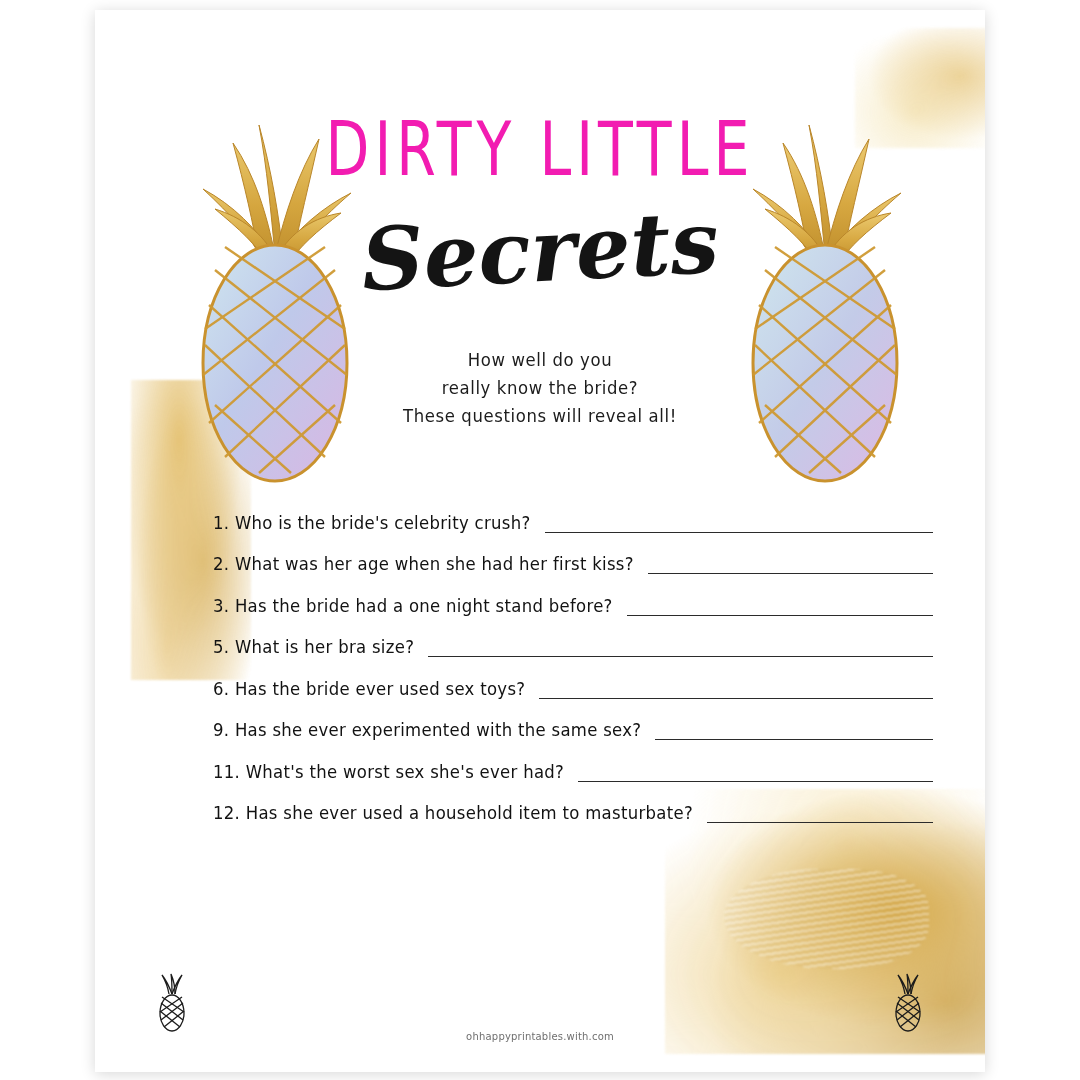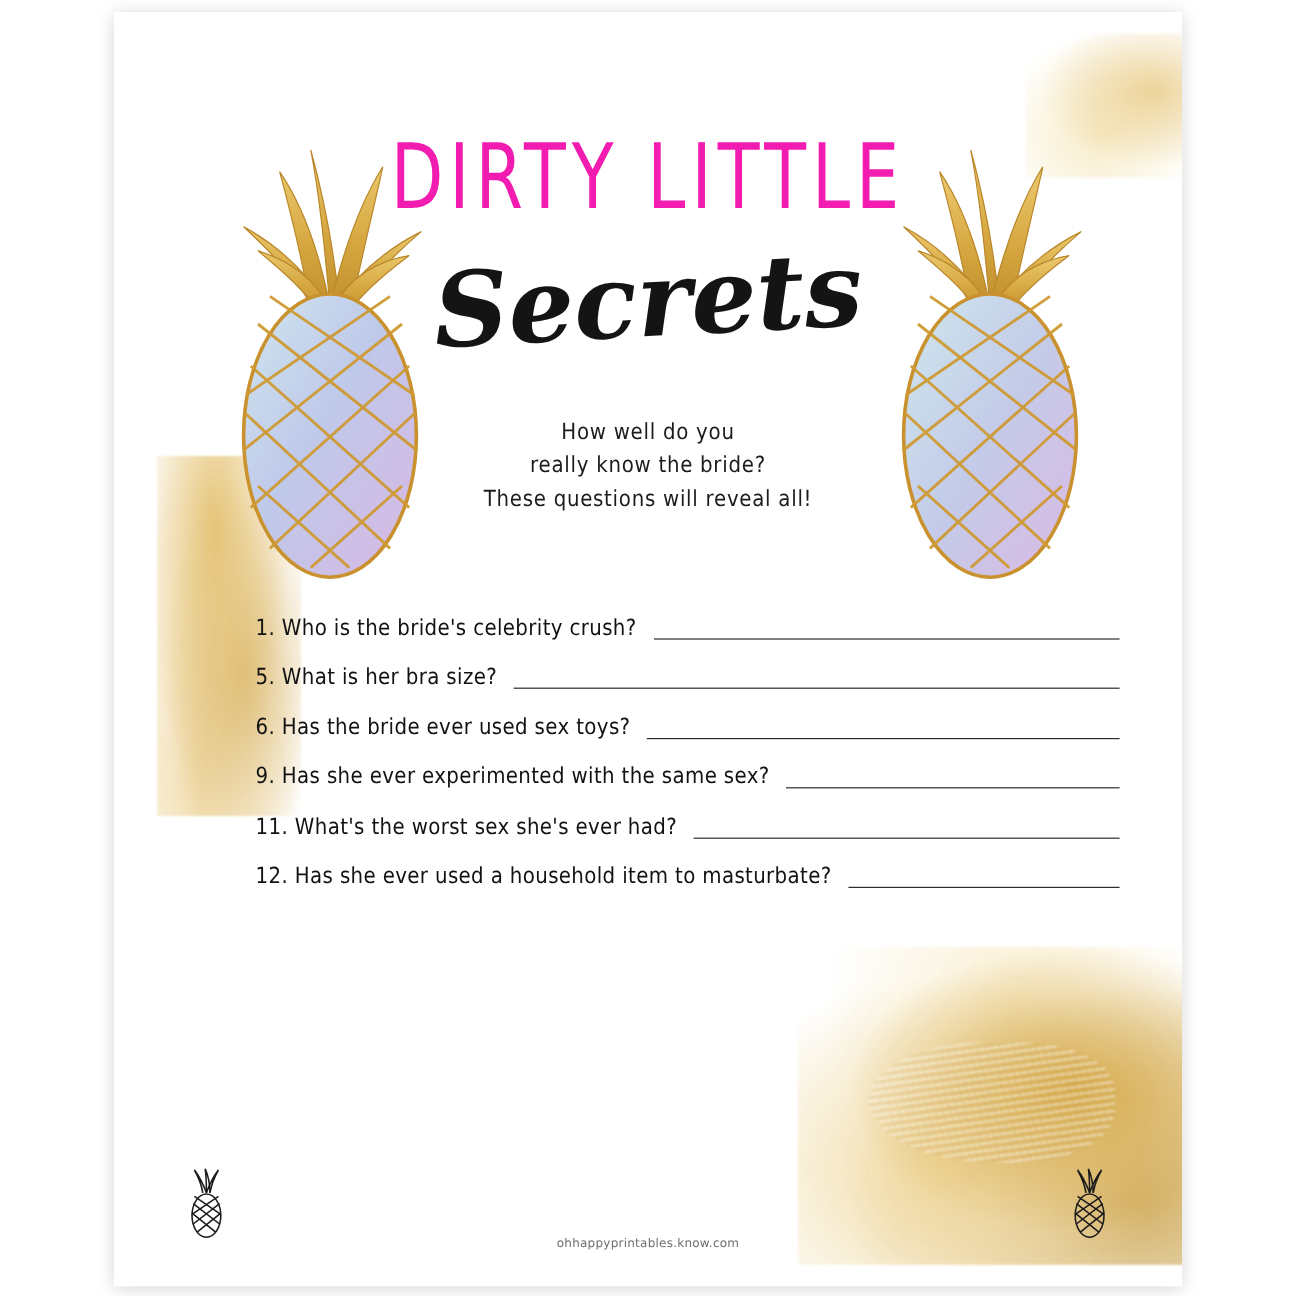--- a/index.html
+++ b/index.html
@@ -285,20 +285,28 @@
       <div>really know the bride?</div>
       <div>These questions will reveal all!</div>
     </div>
 
     <div id="questions">
       <div class="q-row">
         <span class="q-text">1. Who is the bride's celebrity crush?</span>
         <span class="q-line"></span>
       </div>
       <div class="q-row">
+        <span class="q-text">2. What was her age when she had her first kiss?</span>
+        <span class="q-line"></span>
+      </div>
+      <div class="q-row">
+        <span class="q-text">3. Has the bride had a one night stand before?</span>
+        <span class="q-line"></span>
+      </div>
+      <div class="q-row">
         <span class="q-text">5. What is her bra size?</span>
         <span class="q-line"></span>
       </div>
       <div class="q-row">
         <span class="q-text">6. Has the bride ever used sex toys?</span>
         <span class="q-line"></span>
       </div>
       <div class="q-row">
         <span class="q-text">9. Has she ever experimented with the same sex?</span>
         <span class="q-line"></span>
@@ -335,16 +343,16 @@
         <ellipse cx="19" cy="41" rx="12" ry="18"></ellipse>
         <path d="M8 31 L30 48"></path>
           <path d="M7 39 L27 55"></path>
           <path d="M9 25 L31 40"></path>
         <path d="M30 31 L8 48"></path>
           <path d="M31 39 L11 55"></path>
           <path d="M29 25 L7 40"></path>
       </g>
     </svg>
 
-    <div id="footer-credit">ohhappyprintables.know.com</div>
+    <div id="footer-credit">ohhappyprintables.with.com</div>
 
   </div>
 </div>
 
 </body></html>

